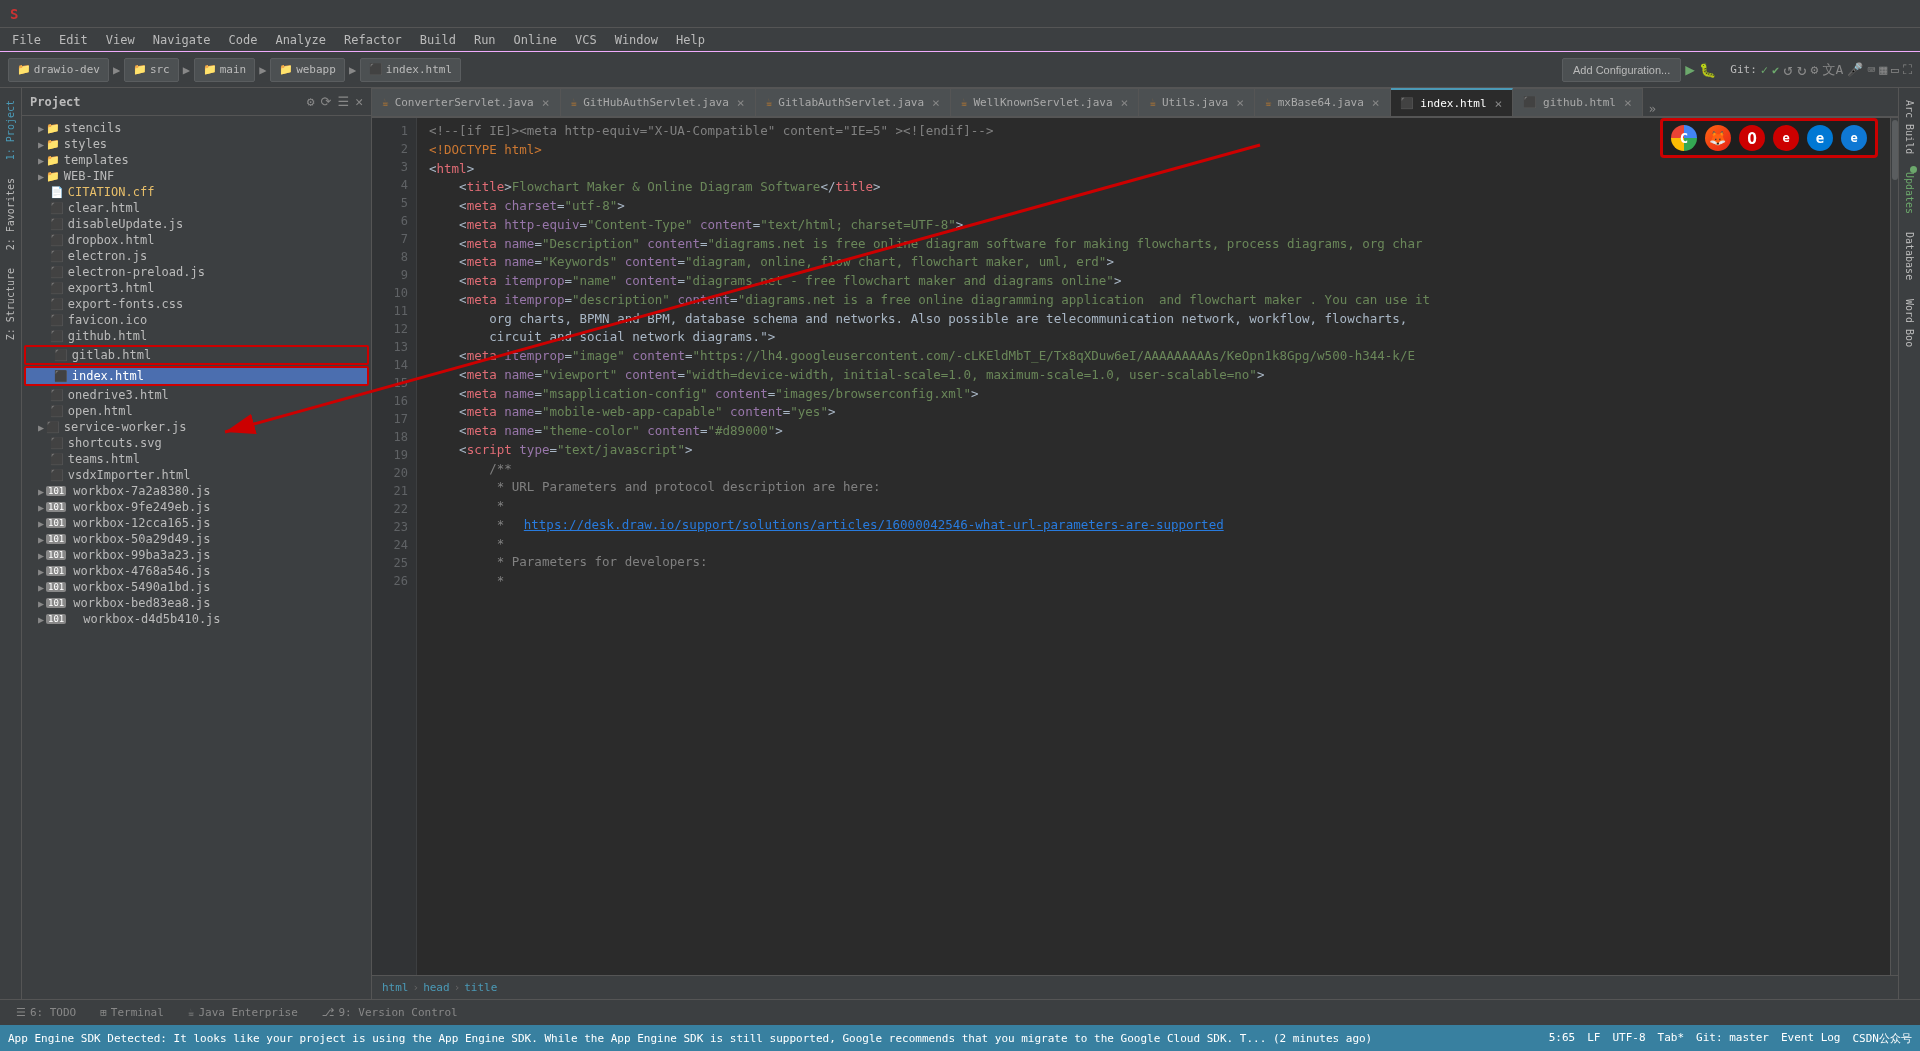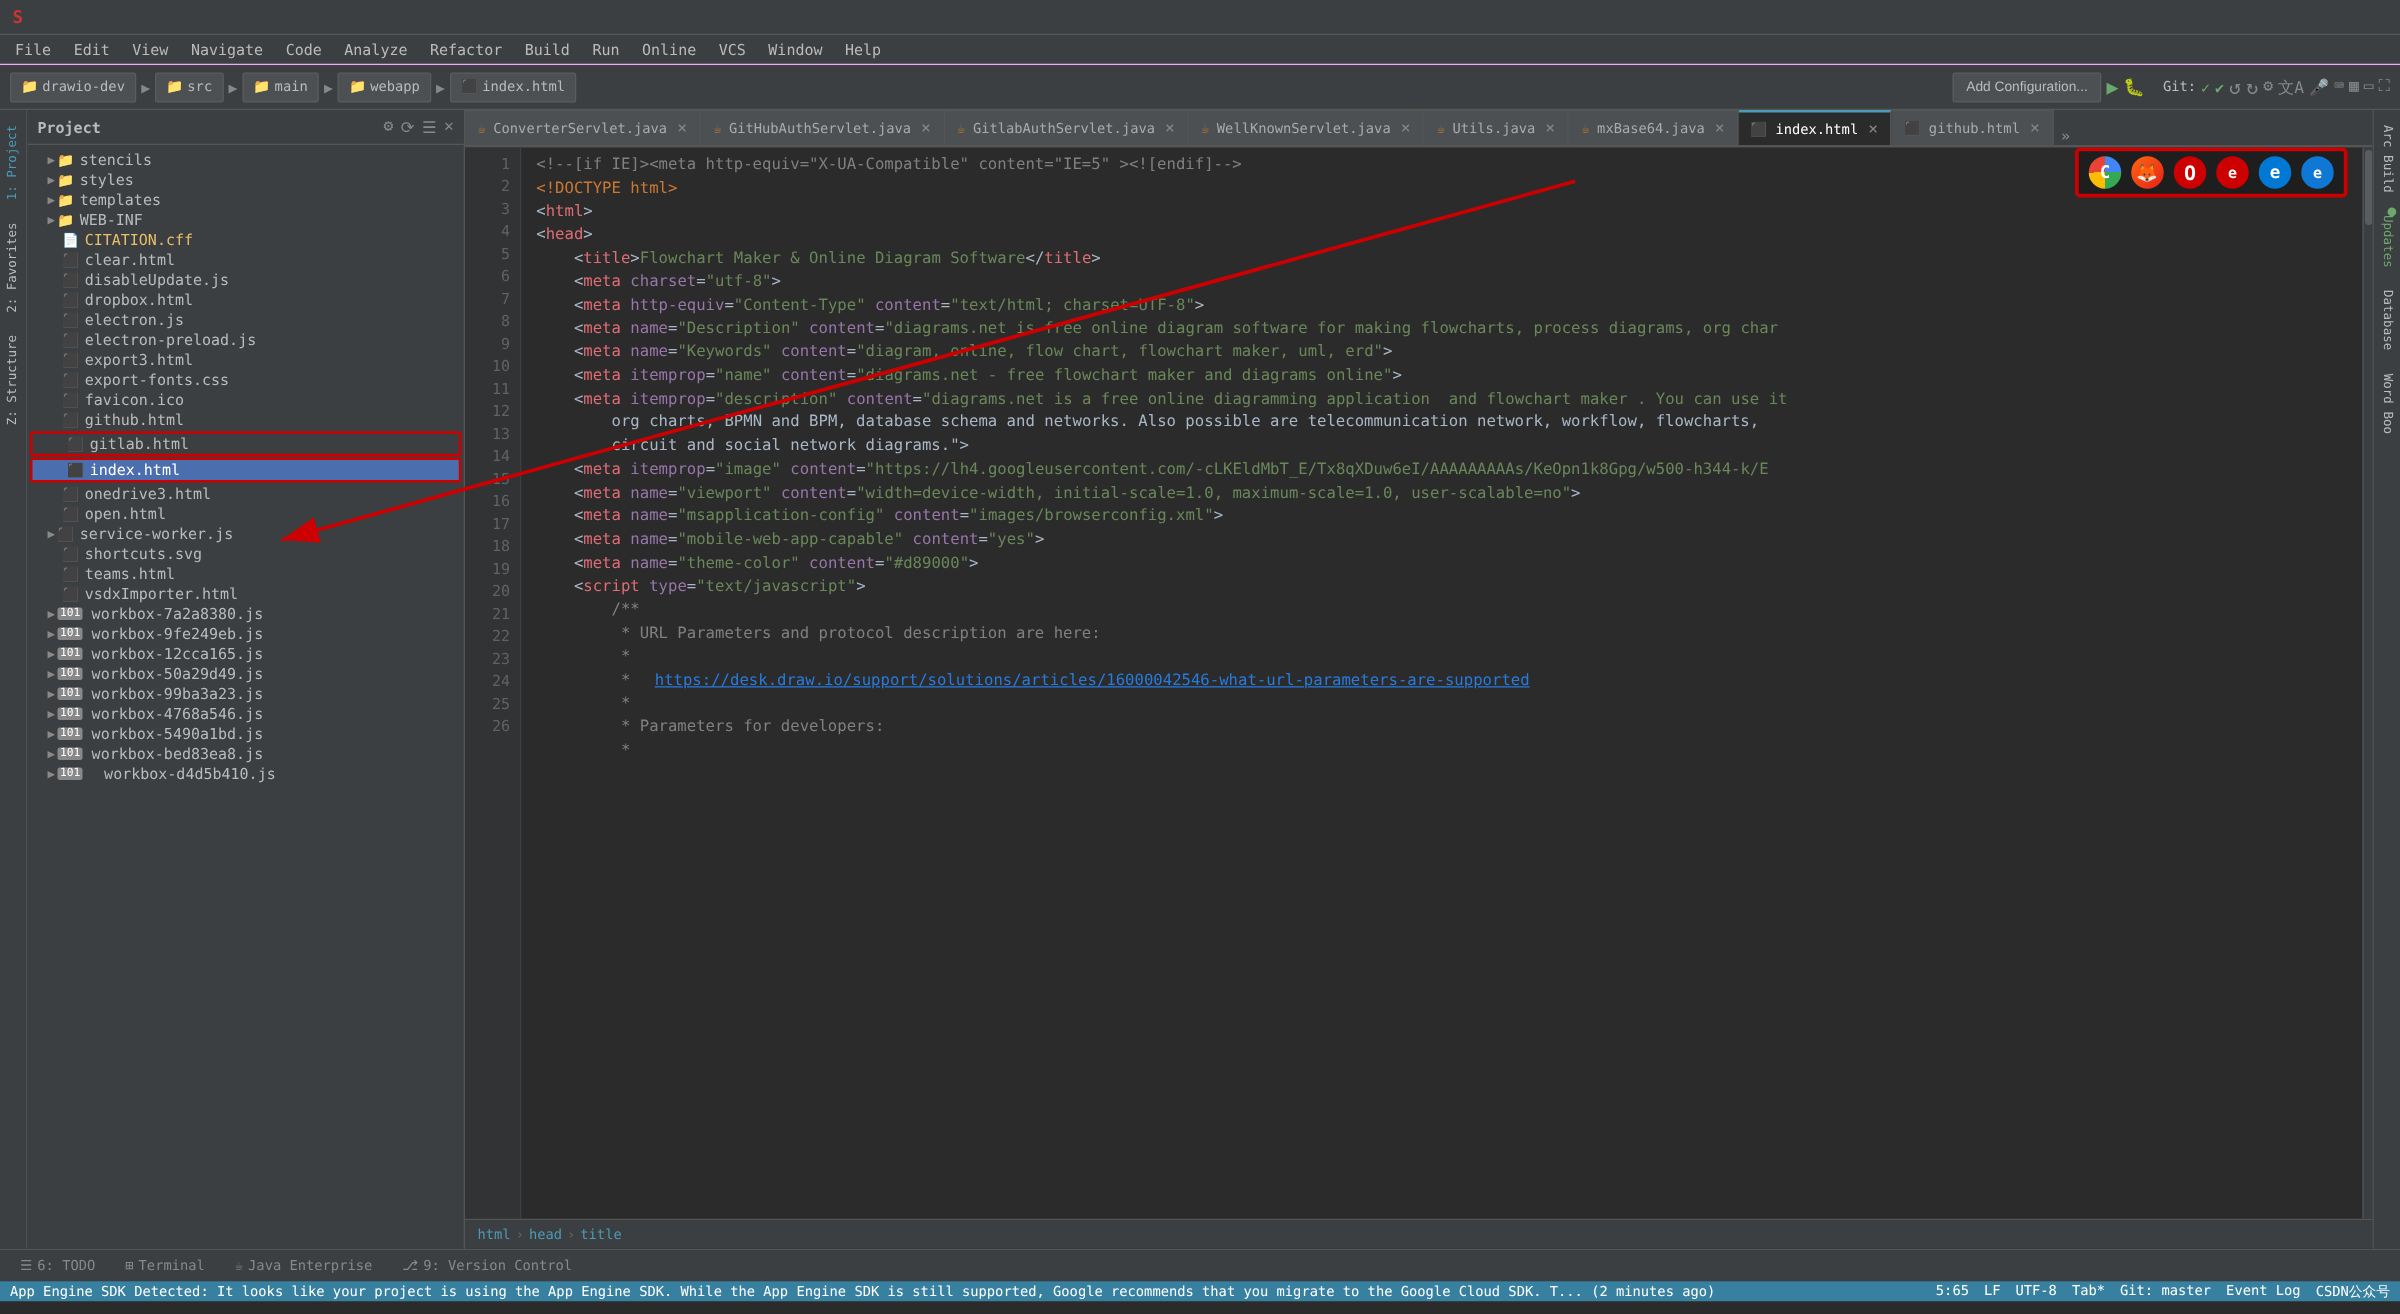--- a/index.html
+++ b/index.html
@@ -288,21 +288,21 @@
       display: flex;
       align-items: center;
       gap: 4px;
       padding: 2px 8px;
       cursor: pointer;
       color: #888;
     }
 
     
     #status-bar {
-      height: 16px;
+      height: 26px;
       background: #3880a0;
       display: flex;
       align-items: center;
       padding: 0 8px;
       gap: 16px;
       color: #fff;
       font-size: 11px;
     }
     #status-bar .status-left { flex: 1; overflow: hidden; white-space: nowrap; text-overflow: ellipsis; }
     #status-bar .status-right { display: flex; gap: 12px; white-space: nowrap; margin-left: 32px; }
@@ -737,21 +737,20 @@
           <div>22</div>
           <div>23</div>
           <div>24</div>
           <div>25</div>
           <div>26</div>
         </div>
         <div id="code-content">
           <div class="code-line"><span class="cmt">&lt;!--[if IE]&gt;&lt;meta http-equiv="X-UA-Compatible" content="IE=5" &gt;&lt;![endif]--&gt;</span></div>
           <div class="code-line"><span class="kw">&lt;!DOCTYPE html&gt;</span></div>
           <div class="code-line"><span class="angle">&lt;</span><span class="tag">html</span><span class="angle">&gt;</span></div>
-          <div class="code-line"><span class="angle">&lt;</span><span class="tag">head</span><span class="angle">&gt;</span></div>
           <div class="code-line">    <span class="angle">&lt;</span><span class="title-tag">title</span><span class="angle">&gt;</span><span class="title-text">Flowchart Maker &amp; Online Diagram Software</span><span class="angle">&lt;/</span><span class="title-tag">title</span><span class="angle">&gt;</span></div>
           <div class="code-line">    <span class="angle">&lt;</span><span class="tag">meta</span> <span class="attr">charset</span><span class="angle">=</span><span class="str">"utf-8"</span><span class="angle">&gt;</span></div>
           <div class="code-line">    <span class="angle">&lt;</span><span class="tag">meta</span> <span class="attr">http-equiv</span><span class="angle">=</span><span class="str">"Content-Type"</span> <span class="attr">content</span><span class="angle">=</span><span class="str">"text/html; charset=UTF-8"</span><span class="angle">&gt;</span></div>
           <div class="code-line">    <span class="angle">&lt;</span><span class="tag">meta</span> <span class="attr">name</span><span class="angle">=</span><span class="str">"Description"</span> <span class="attr">content</span><span class="angle">=</span><span class="str">"diagrams.net is free online diagram software for making flowcharts, process diagrams, org char</span></div>
           <div class="code-line">    <span class="angle">&lt;</span><span class="tag">meta</span> <span class="attr">name</span><span class="angle">=</span><span class="str">"Keywords"</span> <span class="attr">content</span><span class="angle">=</span><span class="str">"diagram, online, flow chart, flowchart maker, uml, erd"</span><span class="angle">&gt;</span></div>
           <div class="code-line">    <span class="angle">&lt;</span><span class="tag">meta</span> <span class="attr">itemprop</span><span class="angle">=</span><span class="str">"name"</span> <span class="attr">content</span><span class="angle">=</span><span class="str">"diagrams.net - free flowchart maker and diagrams online"</span><span class="angle">&gt;</span></div>
           <div class="code-line">    <span class="angle">&lt;</span><span class="tag">meta</span> <span class="attr">itemprop</span><span class="angle">=</span><span class="str">"description"</span> <span class="attr">content</span><span class="angle">=</span><span class="str">"diagrams.net is a free online diagramming application  and flowchart maker . You can use it</span></div>
           <div class="code-line">        <span class="text-content">org charts, BPMN and BPM, database schema and networks. Also possible are telecommunication network, workflow, flowcharts,</span></div>
           <div class="code-line">        <span class="text-content">circuit and social network diagrams."&gt;</span></div>
           <div class="code-line">    <span class="angle">&lt;</span><span class="tag">meta</span> <span class="attr">itemprop</span><span class="angle">=</span><span class="str">"image"</span> <span class="attr">content</span><span class="angle">=</span><span class="str">"https://lh4.googleusercontent.com/-cLKEldMbT_E/Tx8qXDuw6eI/AAAAAAAAAs/KeOpn1k8Gpg/w500-h344-k/E</span></div>

